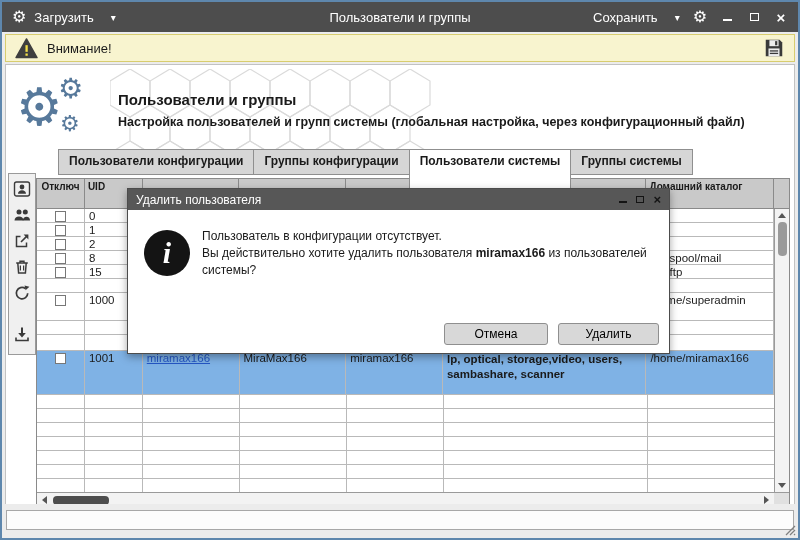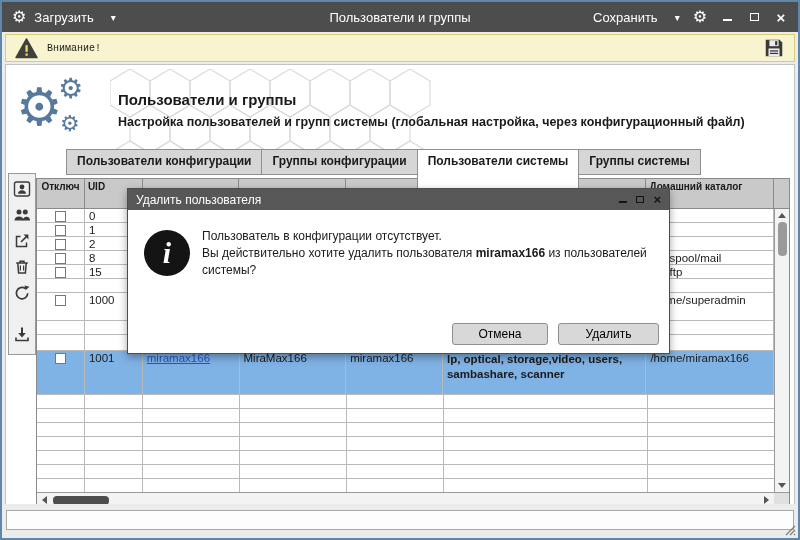--- a/index.html
+++ b/index.html
@@ -18,39 +18,39 @@
   .gear { font-size:16px; line-height:1; }
   .caret { font-size:10px; }
   .winbtn { display:inline-flex; align-items:center; justify-content:center; width:14px; height:14px; }
   .ic-min { width:9px; border-bottom:2px solid #fff; height:7px; }
   .ic-max { width:9px; height:8px; border:1.5px solid #fff; }
   .ic-close { font-size:15px; font-weight:bold; line-height:1; color:#fff; }
 
   
   .warnbar { position:absolute; left:3px; right:3px; top:32px; height:28px; background:#f8f4cf;
              border:1px solid #d8cd6e; display:flex; align-items:center; padding:0 9px; gap:9px; }
-  .warn-label { font-size:10px;font-family:Liberation Mono, monospace; }
+  .warn-label { font-size:13px; }
   .warn-save { margin-left:auto; display:flex; }
 
   
   .content { position:absolute; left:3px; right:3px; top:62px; height:444px; background:#fff;
              border:1px solid #c2c2c2; }
   .hexwrap { position:absolute; left:104px; top:4px; width:330px; height:82px; overflow:hidden; pointer-events:none; }
   .logo { position:absolute; left:10px; top:12px; width:80px; height:70px; color:#57799b; }
   .logo .g1 { position:absolute; left:0; top:4px; font-size:52px; line-height:1; }
   .logo .g2 { position:absolute; left:42px; top:-2px; font-size:28px; line-height:1; }
   .logo .g3 { position:absolute; left:44px; top:36px; font-size:22px; line-height:1; }
   .page-title { position:absolute; left:112px; top:26px; font-size:15px; font-weight:bold; }
   .page-subtitle { position:absolute; left:112px; top:50px; font-size:12.5px; font-weight:bold; width:660px; }
 
   
   .tabs { position:absolute; left:48px; top:84px; display:flex; height:26px; }
   .tab { background:#d6d6d6; border:1px solid #8f8f8f; padding:4px 10px 0 10px; font-size:12px;
          font-weight:bold; margin-left:-1px; height:26px; }
-  .tab:first-child { margin-left:12px; }
+  .tab:first-child { margin-left:4px; }
   .tab.active { background:#fff; border-bottom:1px solid #fff; position:relative; z-index:3; height:44px; }
 
   
   .side-toolbar { position:absolute; left:2px; top:108px; width:28px; height:182px; background:#f0f0f0;
                   border:1px solid #9a9a9a; display:flex; flex-direction:column; align-items:center; padding-top:2px; }
   .tool-btn { width:24px; height:24px; display:flex; align-items:center; justify-content:center; margin:1px 0; }
   .tool-btn.gap { margin-top:16px; }
 
   
   .table { position:absolute; left:30px; top:113px; width:754px; height:330px; border:1px solid #8a8a8a;
@@ -111,21 +111,21 @@
   .d-max { width:8px; height:7px; border:1.5px solid #141414; }
   .d-close { color:#141414; font-weight:bold; font-size:13px; line-height:1; }
   .dbody { position:relative; height:143px; }
   .info-circle { position:absolute; left:16px; top:20px; width:46px; height:46px; border-radius:50%;
                  background:#141414; color:#fff; display:flex; align-items:center; justify-content:center;
                  font-family:"Liberation Serif", serif; font-weight:bold; font-size:30px; font-style:italic; }
   .dtext { position:absolute; left:74px; top:18px; width:472px; font-size:12px; line-height:1.4; }
   .dbuttons { position:absolute; right:10px; bottom:8px; display:flex; gap:10px; }
   .btn { height:22px; background:#d8d8d8; border:1px solid #8f8f8f; border-radius:3px; font-size:12px;
          font-family:"Liberation Sans", sans-serif; padding:0 4px; }
-  .btn.cancel { width:96px; } .btn.confirm { width:101px; }
+  .btn.cancel { width:104px; } .btn.confirm { width:101px; }
 
   svg { display:block; }
 </style>
 </head>
 <body>
 
 <div class="window">
 
   <div class="titlebar">
     <div class="tb-left">

